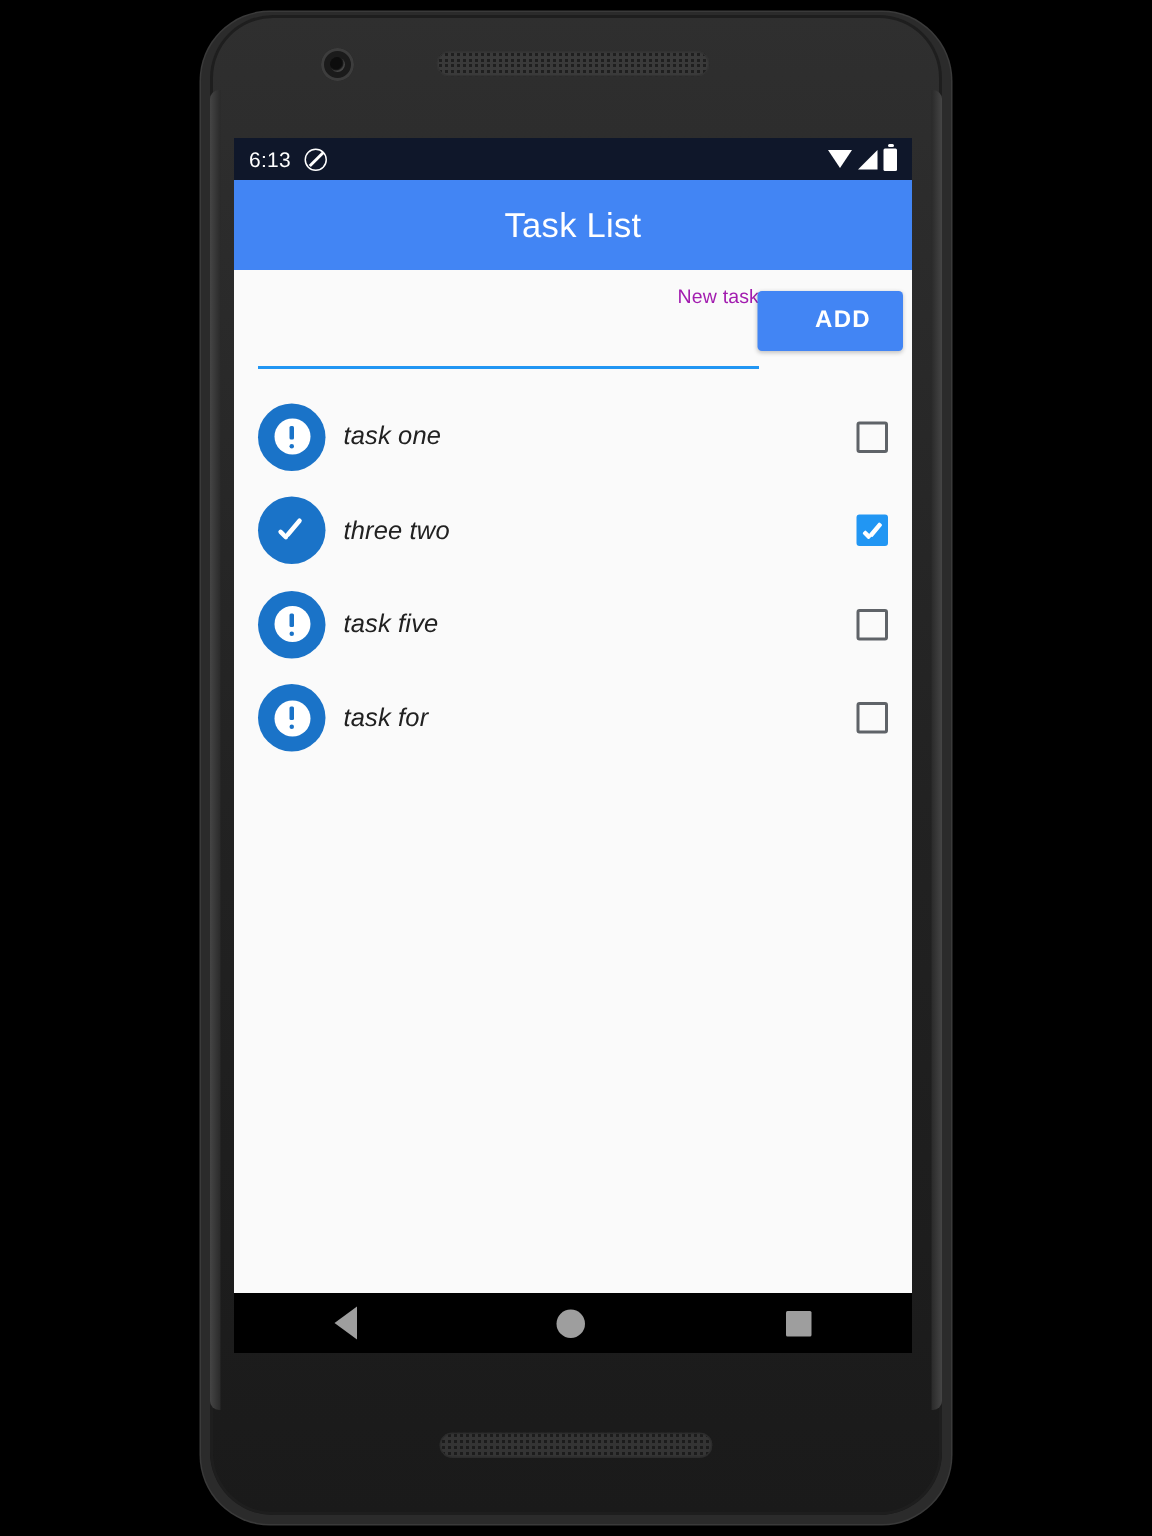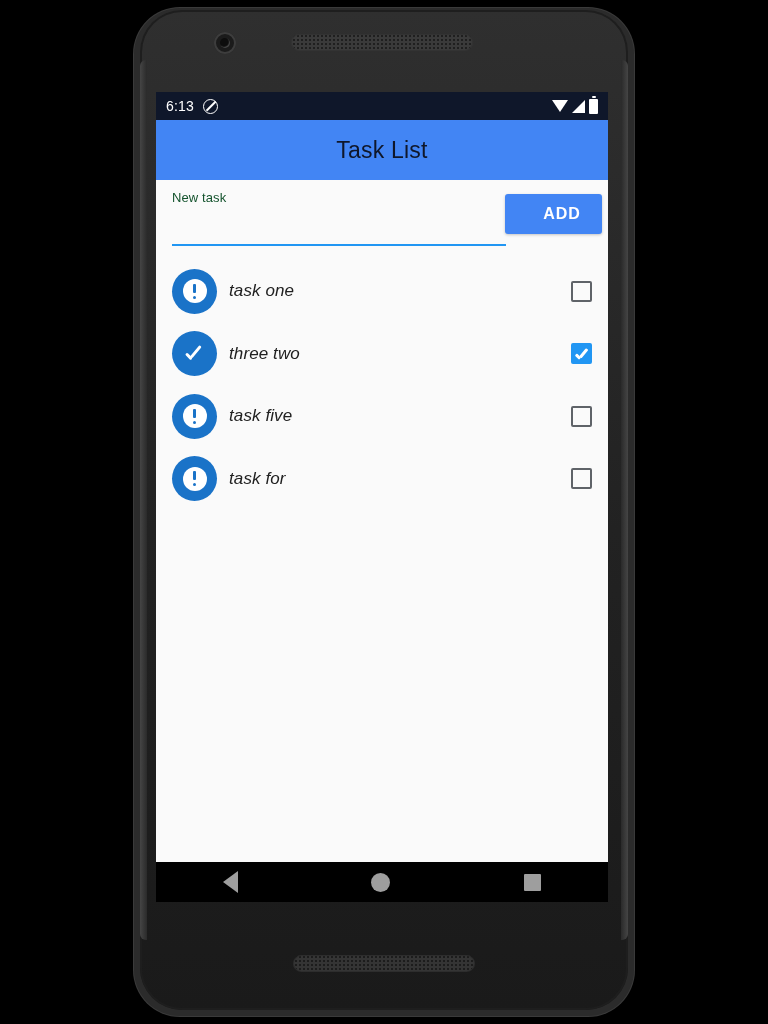--- a/index.html
+++ b/index.html
@@ -190,43 +190,44 @@
 
   
   .app-bar {
     height: 60px;
     background: #4285f4;
     display: flex;
     align-items: center;
     justify-content: center;
   }
   .app-title {
-    color: #0f172a;
+    color: #ffffff;
     font-size: 23px;
     font-weight: normal;
     letter-spacing: 0.2px;
   }
 
   
   .input-row {
     position: relative;
     height: 76px;
     background: #fafafa;
     padding: 0 16px;
   }
   .field-wrap {
     position: absolute;
     left: 16px;
     top: 10px;
     width: 334px;
   }
   .field-label {
     font-size: 13px;
-    color: #14532d;
+    color: #a21caf;
     letter-spacing: 0.1px;
+    text-align: right;
   }
   .field-input {
     display: block;
     width: 100%;
     margin-top: 17px;
     height: 20px;
     border: none;
     outline: none;
     background: transparent;
     font-family: "Liberation Sans", sans-serif;

